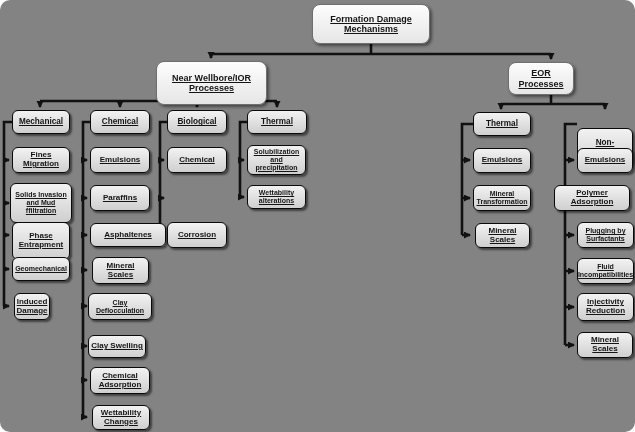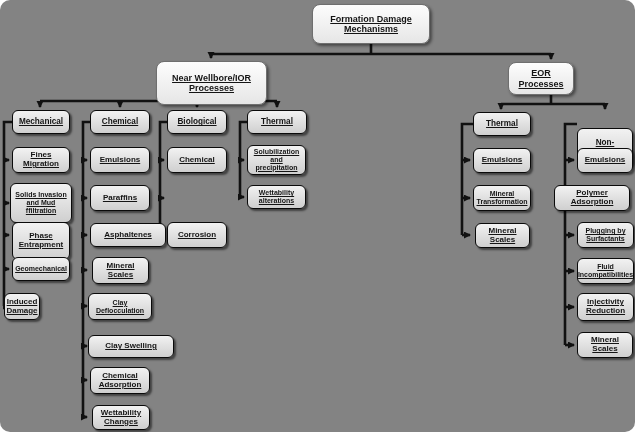--- a/index.html
+++ b/index.html
@@ -90,29 +90,29 @@
   <div class="node big" style="left:312px;top:4px;width:118px;height:40px">Formation Damage Mechanisms</div>
 
   <div class="node big" style="left:156px;top:61px;width:111px;height:44px">Near Wellbore/IOR Processes</div>
   <div class="node big" style="left:508px;top:62px;width:66px;height:33px">EOR Processes</div>
 
   <div class="node head" style="left:12px;top:110px;width:58px;height:24px">Mechanical</div>
   <div class="node" style="left:12px;top:147px;width:58px;height:26px">Fines Migration</div>
   <div class="node small" style="left:10px;top:183px;width:62px;height:40px">Solids Invasion and Mud ffiltration</div>
   <div class="node" style="left:12px;top:222px;width:58px;height:38px">Phase Entrapment</div>
   <div class="node small" style="left:12px;top:257px;width:58px;height:24px">Geomechanical</div>
-  <div class="node" style="left:4px;top:293px;width:36px;height:27px">Induced Damage</div>
+  <div class="node" style="left:14px;top:293px;width:36px;height:27px">Induced Damage</div>
 
   <div class="node head" style="left:90px;top:110px;width:60px;height:24px">Chemical</div>
   <div class="node" style="left:90px;top:147px;width:60px;height:26px">Emulsions</div>
   <div class="node" style="left:90px;top:185px;width:60px;height:26px">Paraffins</div>
   <div class="node" style="left:90px;top:223px;width:76px;height:24px">Asphaltenes</div>
   <div class="node" style="left:92px;top:257px;width:57px;height:27px">Mineral Scales</div>
   <div class="node small" style="left:88px;top:293px;width:64px;height:27px">Clay Deflocculation</div>
-  <div class="node" style="left:88px;top:335px;width:86px;height:23px">Clay Swelling</div>
+  <div class="node" style="left:88px;top:335px;width:58px;height:23px">Clay Swelling</div>
   <div class="node" style="left:92px;top:405px;width:58px;height:25px">Wettability Changes</div>
   <div class="node" style="left:90px;top:367px;width:60px;height:27px">Chemical Adsorption</div>
 
   <div class="node head" style="left:167px;top:110px;width:60px;height:24px">Biological</div>
   <div class="node" style="left:167px;top:147px;width:60px;height:26px">Chemical</div>
   <div class="node" style="left:167px;top:222px;width:60px;height:26px">Corrosion</div>
 
   <div class="node head" style="left:247px;top:110px;width:60px;height:24px">Thermal</div>
   <div class="node small" style="left:247px;top:145px;width:59px;height:30px">Solubilization and precipitation</div>
   <div class="node small" style="left:247px;top:185px;width:59px;height:24px">Wettability alterations</div>

